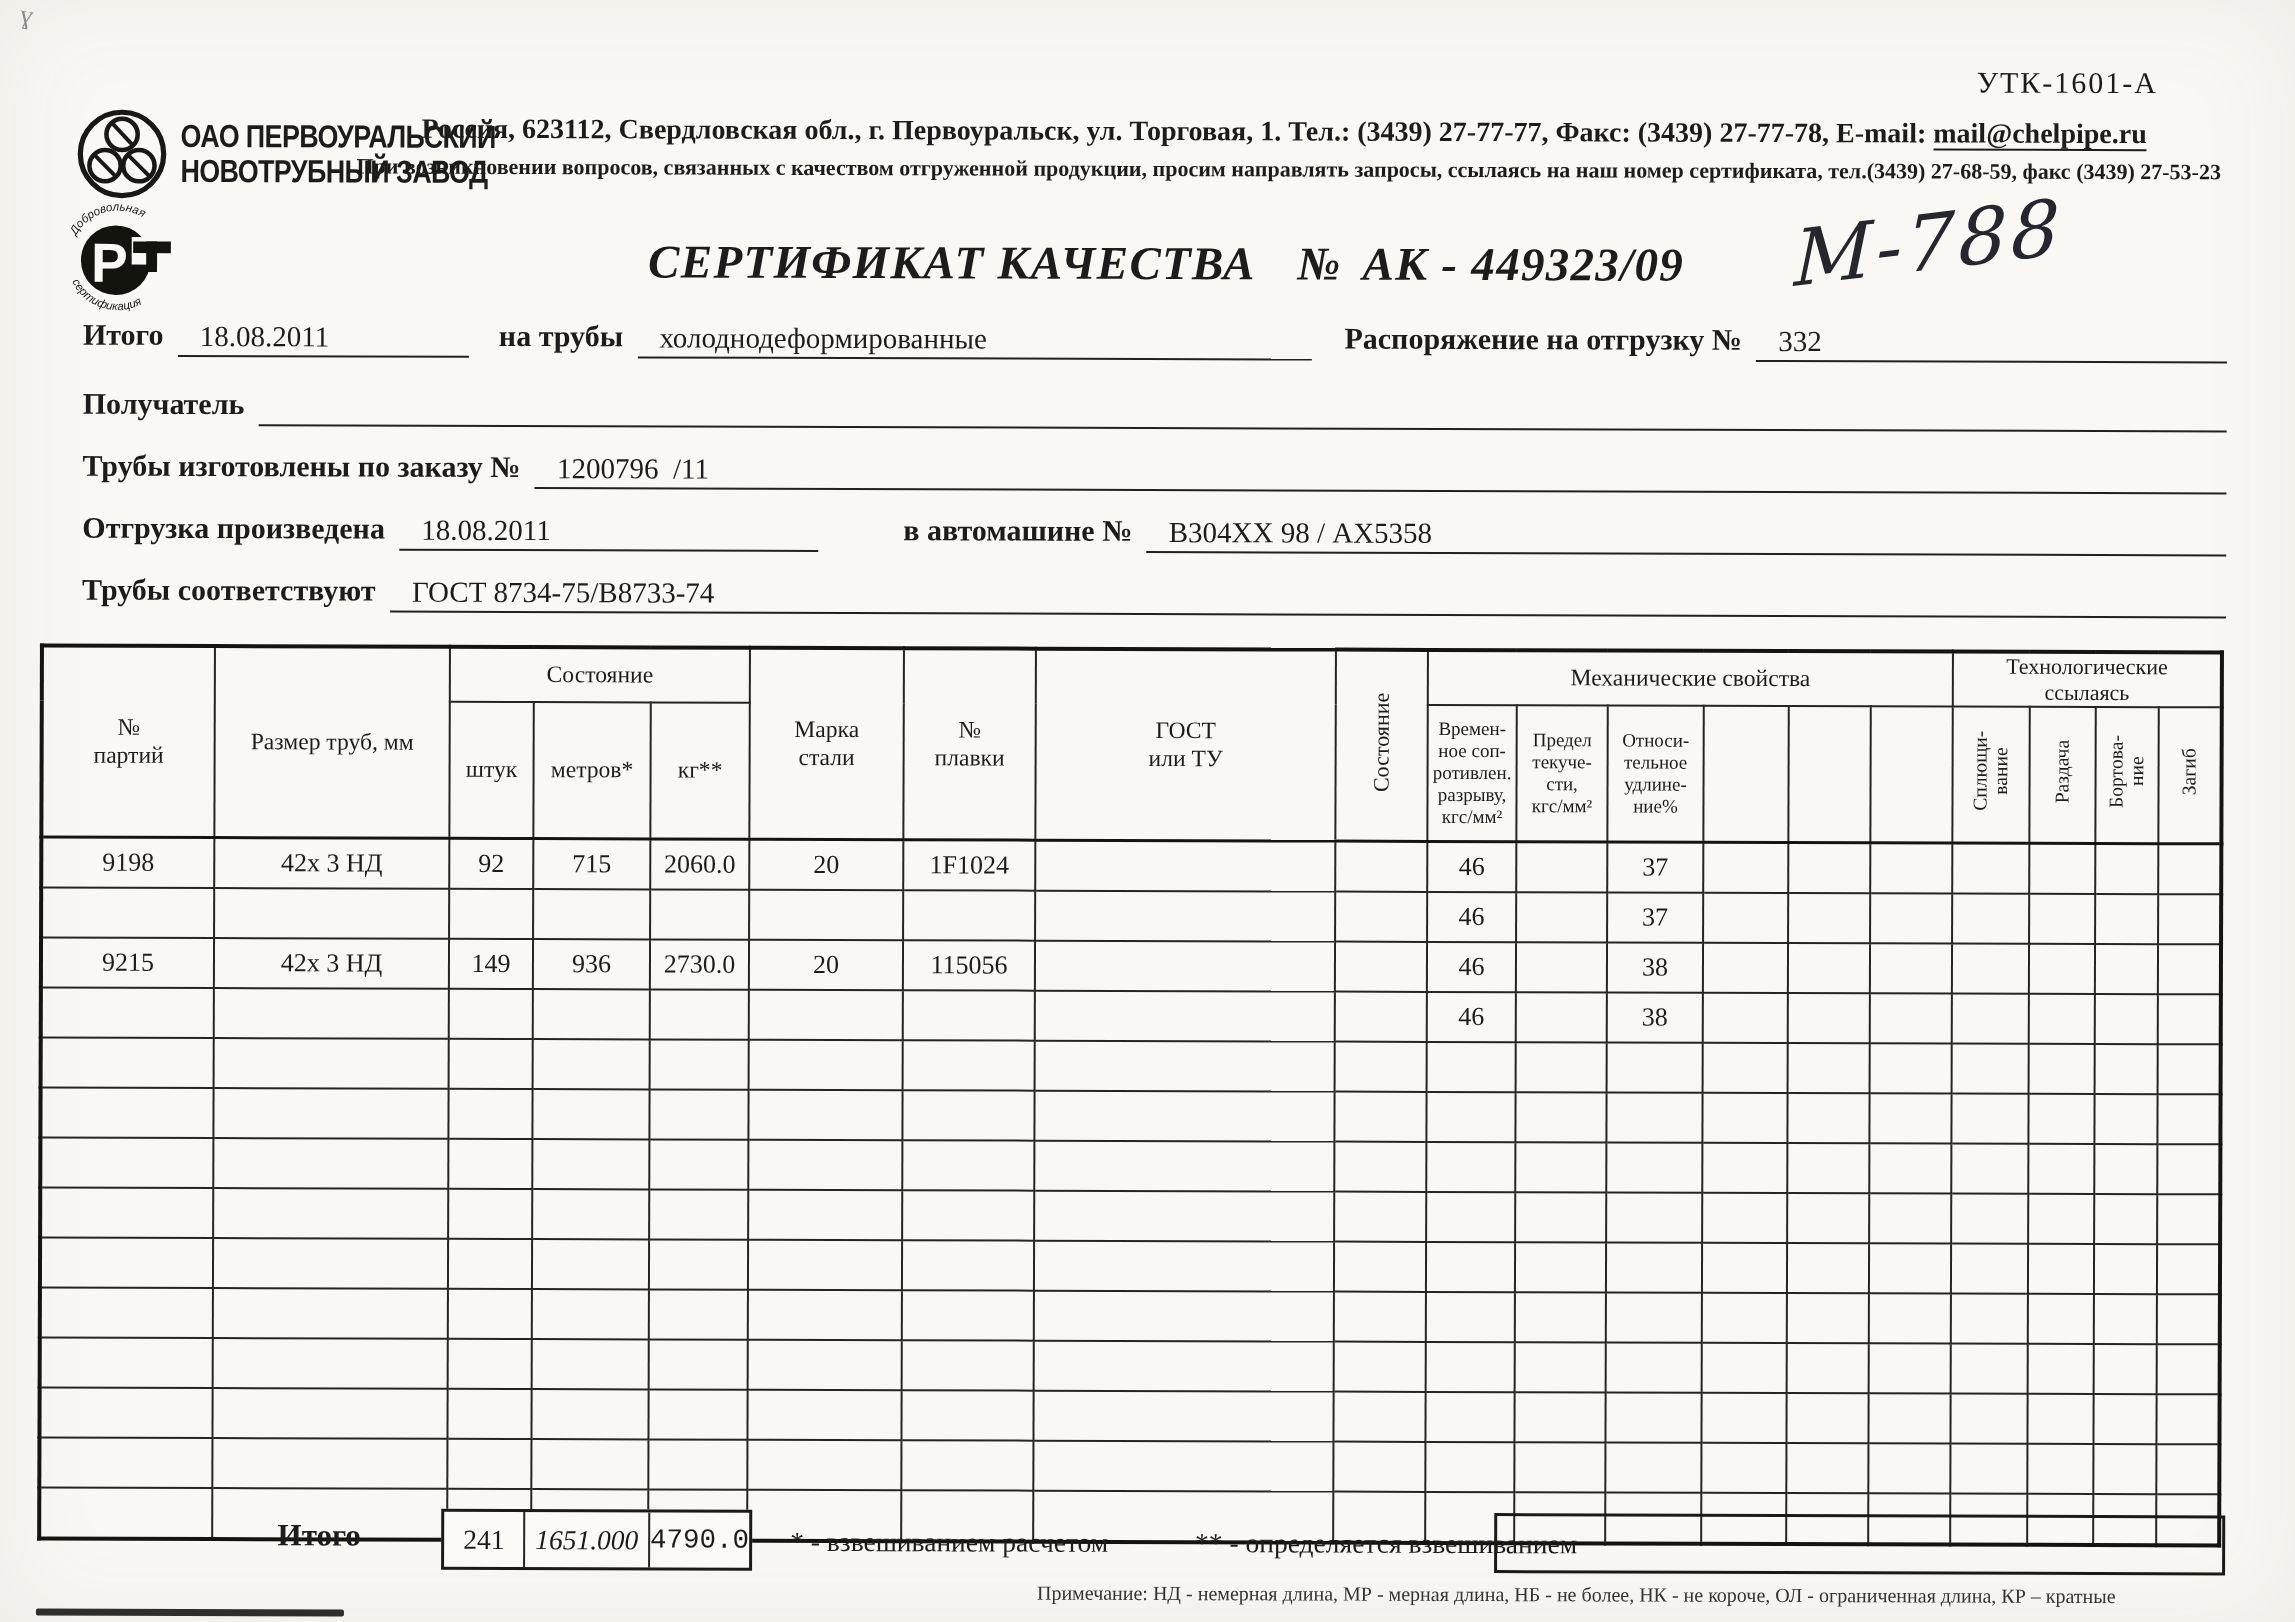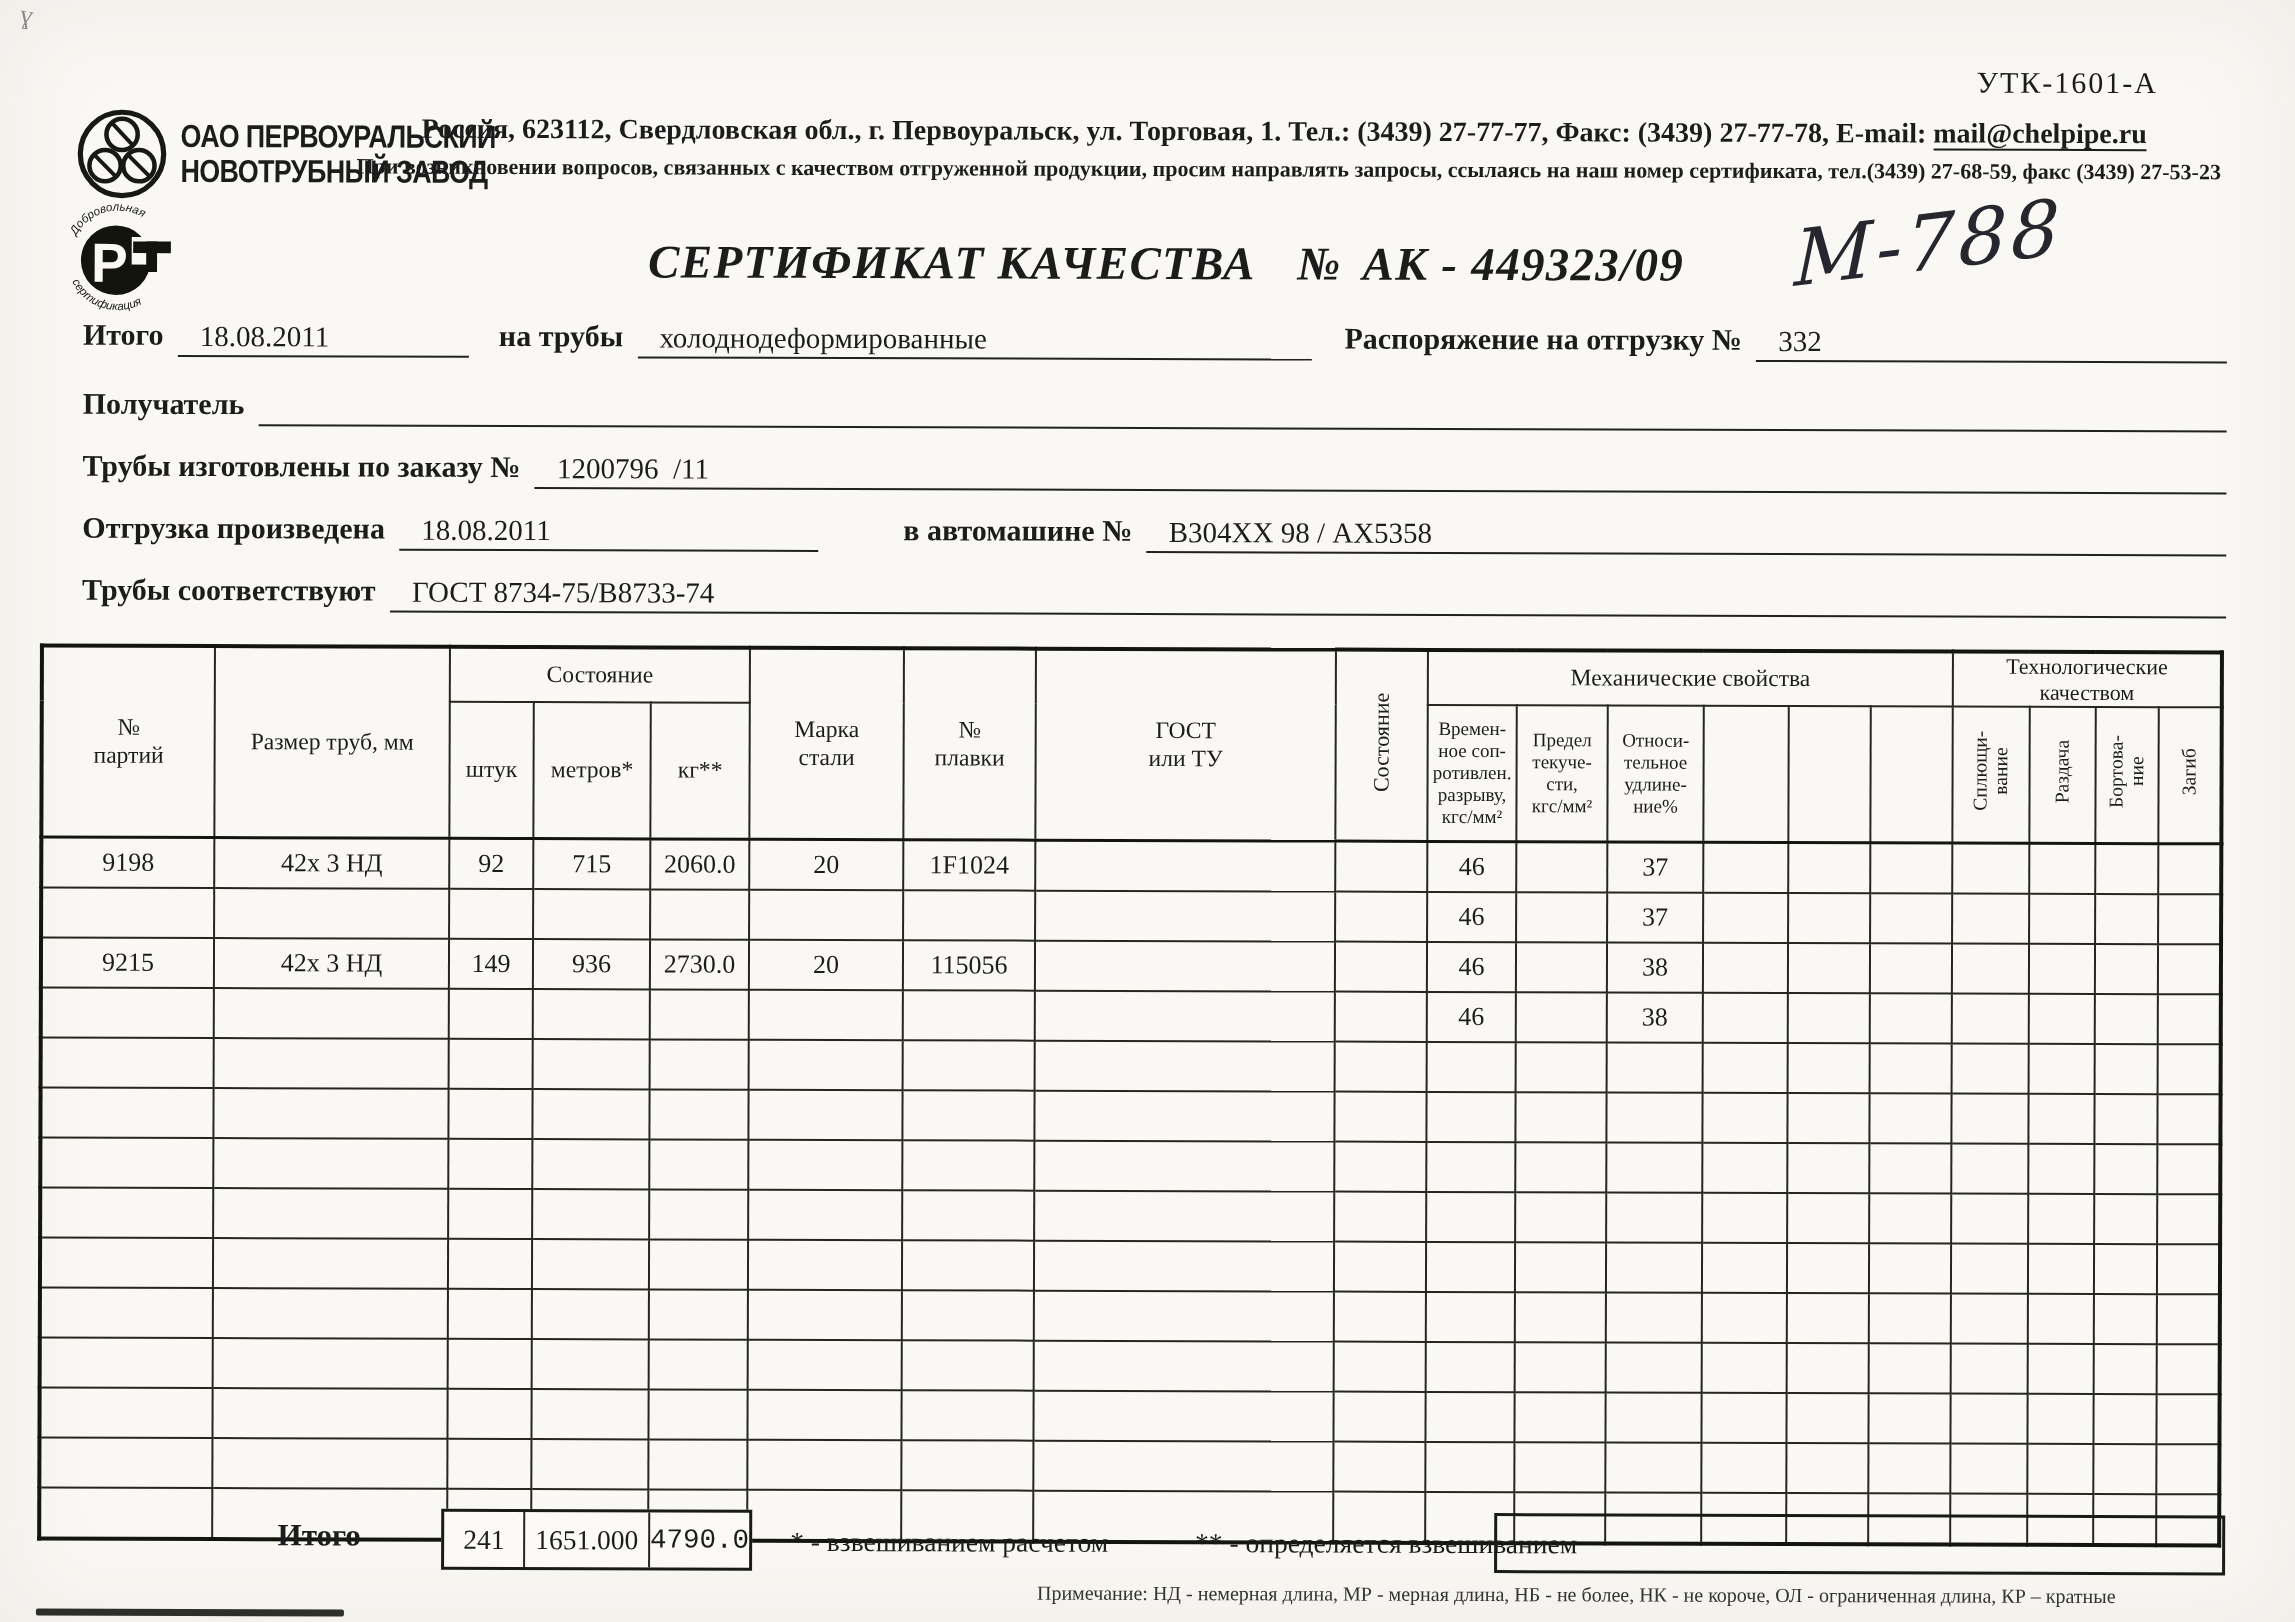--- a/index.html
+++ b/index.html
@@ -61,21 +61,21 @@
   .cert-table td{height:48px;font-size:26px;}
   .small-h{font-size:19px !important;line-height:1.16 !important;}
   .vert{writing-mode:vertical-rl;transform:rotate(180deg);display:inline-block;font-size:22px;line-height:1.05;max-height:131px;}
 
   
   .totals{position:absolute;left:42px;top:1511px;width:2182px;height:63px;}
   .totals-label{position:absolute;left:151px;top:9.2px;width:262px;text-align:center;font-size:31px;font-weight:bold;}
   .totals-boxes{position:absolute;left:404px;top:0;width:305px;height:55px;border:3.3px solid #1b1b16;display:flex;background:#fbfaf7;}
   .tot-cell{display:flex;align-items:center;justify-content:center;font-size:27.5px;box-sizing:border-box;}
   .tot-cell+.tot-cell{border-left:2px solid #26261f;}
-  .tot-pieces{width:84px;} .tot-meters{width:132px;} .tot-kg{flex:1;font-family:Liberation Mono, monospace;}
+  .tot-pieces{width:84px;} .tot-meters{width:132px;font-style:italic;} .tot-kg{flex:1;font-family:Liberation Mono, monospace;}
   .footnote{position:absolute;top:15.7px;font-size:27.5px;}
   .footnote.calc{left:753px;} .footnote.weigh{left:1158px;}
   .stamp-box{position:absolute;left:1457px;top:1.3px;width:725px;height:54px;border:3.3px solid #1b1b16;}
 
   .bottom-note{position:absolute;left:1042px;top:1582px;width:1217px;font-size:20px;color:#34342f;}
 </style>
 </head>
 <body>
 
 <div class="sheet">
@@ -190,21 +190,21 @@
           <th colspan="3">Состояние</th>
           <th rowspan="2" class="pre">Марка
 стали</th>
           <th rowspan="2" class="pre">№
 плавки</th>
           <th rowspan="2" class="pre">ГОСТ
 или ТУ</th>
           <th rowspan="2"><span class="vert">Состояние</span></th>
           <th colspan="6">Механические свойства</th>
           <th colspan="4" class="pre" style="font-size:22px;">Технологические
-качеством</th>
+ссылаясь</th>
         </tr>
         <tr>
           <th>штук</th>
           <th>метров*</th>
           <th>кг**</th>
           <th class="small-h pre">Времен-
 ное соп-
 ротивлен.
 разрыву,
 кгс/мм²</th>

